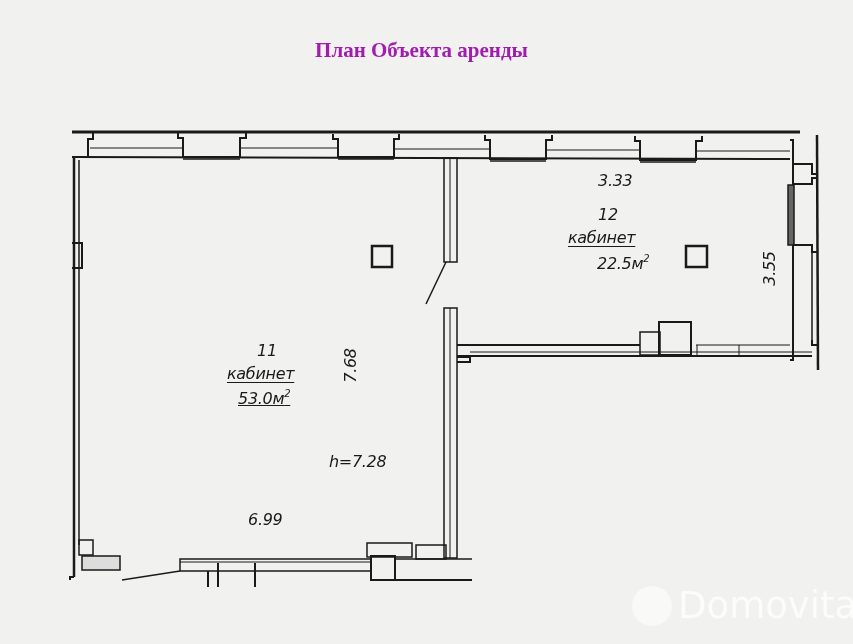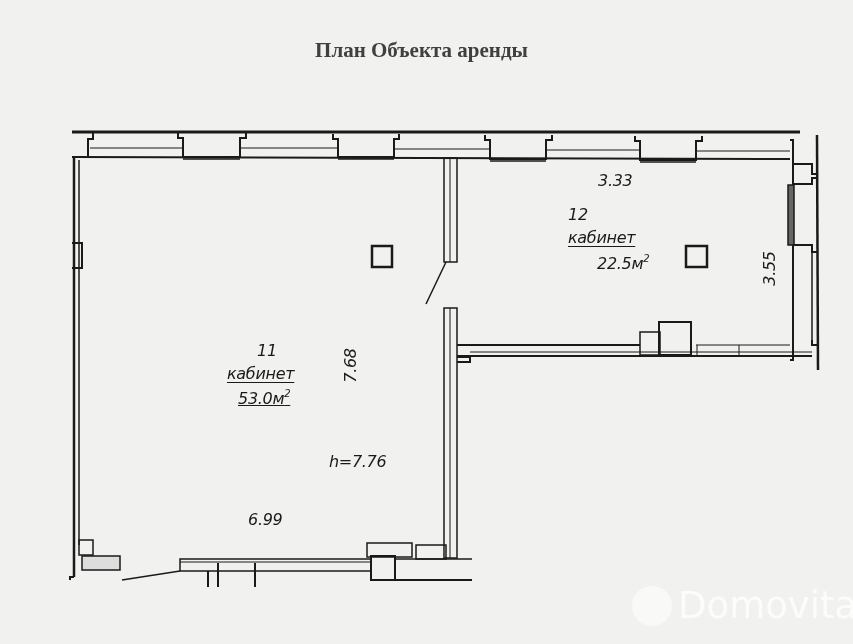--- a/index.html
+++ b/index.html
@@ -4,21 +4,21 @@
   <style>
     html, body { margin: 0; padding: 0; }
     body {
       width: 853px; height: 644px; overflow: hidden;
       background: #f1f1ef;
       position: relative;
       font-family: "Liberation Serif", serif;
     }
     .title-block {
       position: absolute; left: 0; top: 36px; width: 843px;
-      text-align: center; color: #404040;
+      text-align: center; color: #a21caf;
       font-family: "Liberation Serif", serif; font-weight: bold;
       font-size: 21px; line-height: 28px;
     }
     .title-block div { white-space: nowrap; }
     svg.plan { position: absolute; left: 0; top: 0; }
     .lbl {
       position: absolute; color: #1a1a1a;
       font-family: "DejaVu Sans", sans-serif; font-style: italic;
       font-size: 16px; white-space: nowrap; letter-spacing: -0.3px;
     }
@@ -117,32 +117,32 @@
     <rect x="416" y="545" width="30" height="14" stroke-width="1.5"></rect>
     <line x1="395" y1="559" x2="472" y2="559" stroke-width="1.5"></line>
     <line x1="395" y1="580" x2="472" y2="580" stroke-width="2"></line>
   </g>
 
   <rect x="372" y="246" width="20" height="21" stroke-width="2.5"></rect>
   <rect x="686" y="246" width="21" height="21" stroke-width="2.5"></rect>
 </svg>
 
 <div class="lbl" style="left:598px;top:171px;">3.33</div>
-<div class="lbl" style="left:568px;top:205px;">12</div>
+<div class="lbl" style="left:598px;top:205px;">12</div>
 <div class="lbl room-name" style="left:568px;top:228px;">кабинет</div>
 <div class="lbl" style="left:597px;top:253px;">
   <span>22.5м</span><sup>2</sup>
 </div>
 <div class="lbl rot" style="left:752px;top:259px;">3.55</div>
 
 <div class="lbl" style="left:257px;top:341px;text-align:center;">11</div>
 <div class="lbl room-name" style="left:227px;top:364px;">кабинет</div>
 <div class="lbl" style="left:238px;top:388px;text-decoration:underline;">
   <span>53.0м</span><sup>2</sup>
 </div>
 <div class="lbl rot" style="left:333px;top:356px;">7.68</div>
-<div class="lbl" style="left:329px;top:452px;">h=7.76</div>
+<div class="lbl" style="left:329px;top:452px;">h=7.28</div>
 <div class="lbl" style="left:248px;top:510px;">6.99</div>
 
 <div class="watermark">
   <span class="wm-dot"></span>
   <span>Domovita</span>
 </div>
 
 </body></html>

